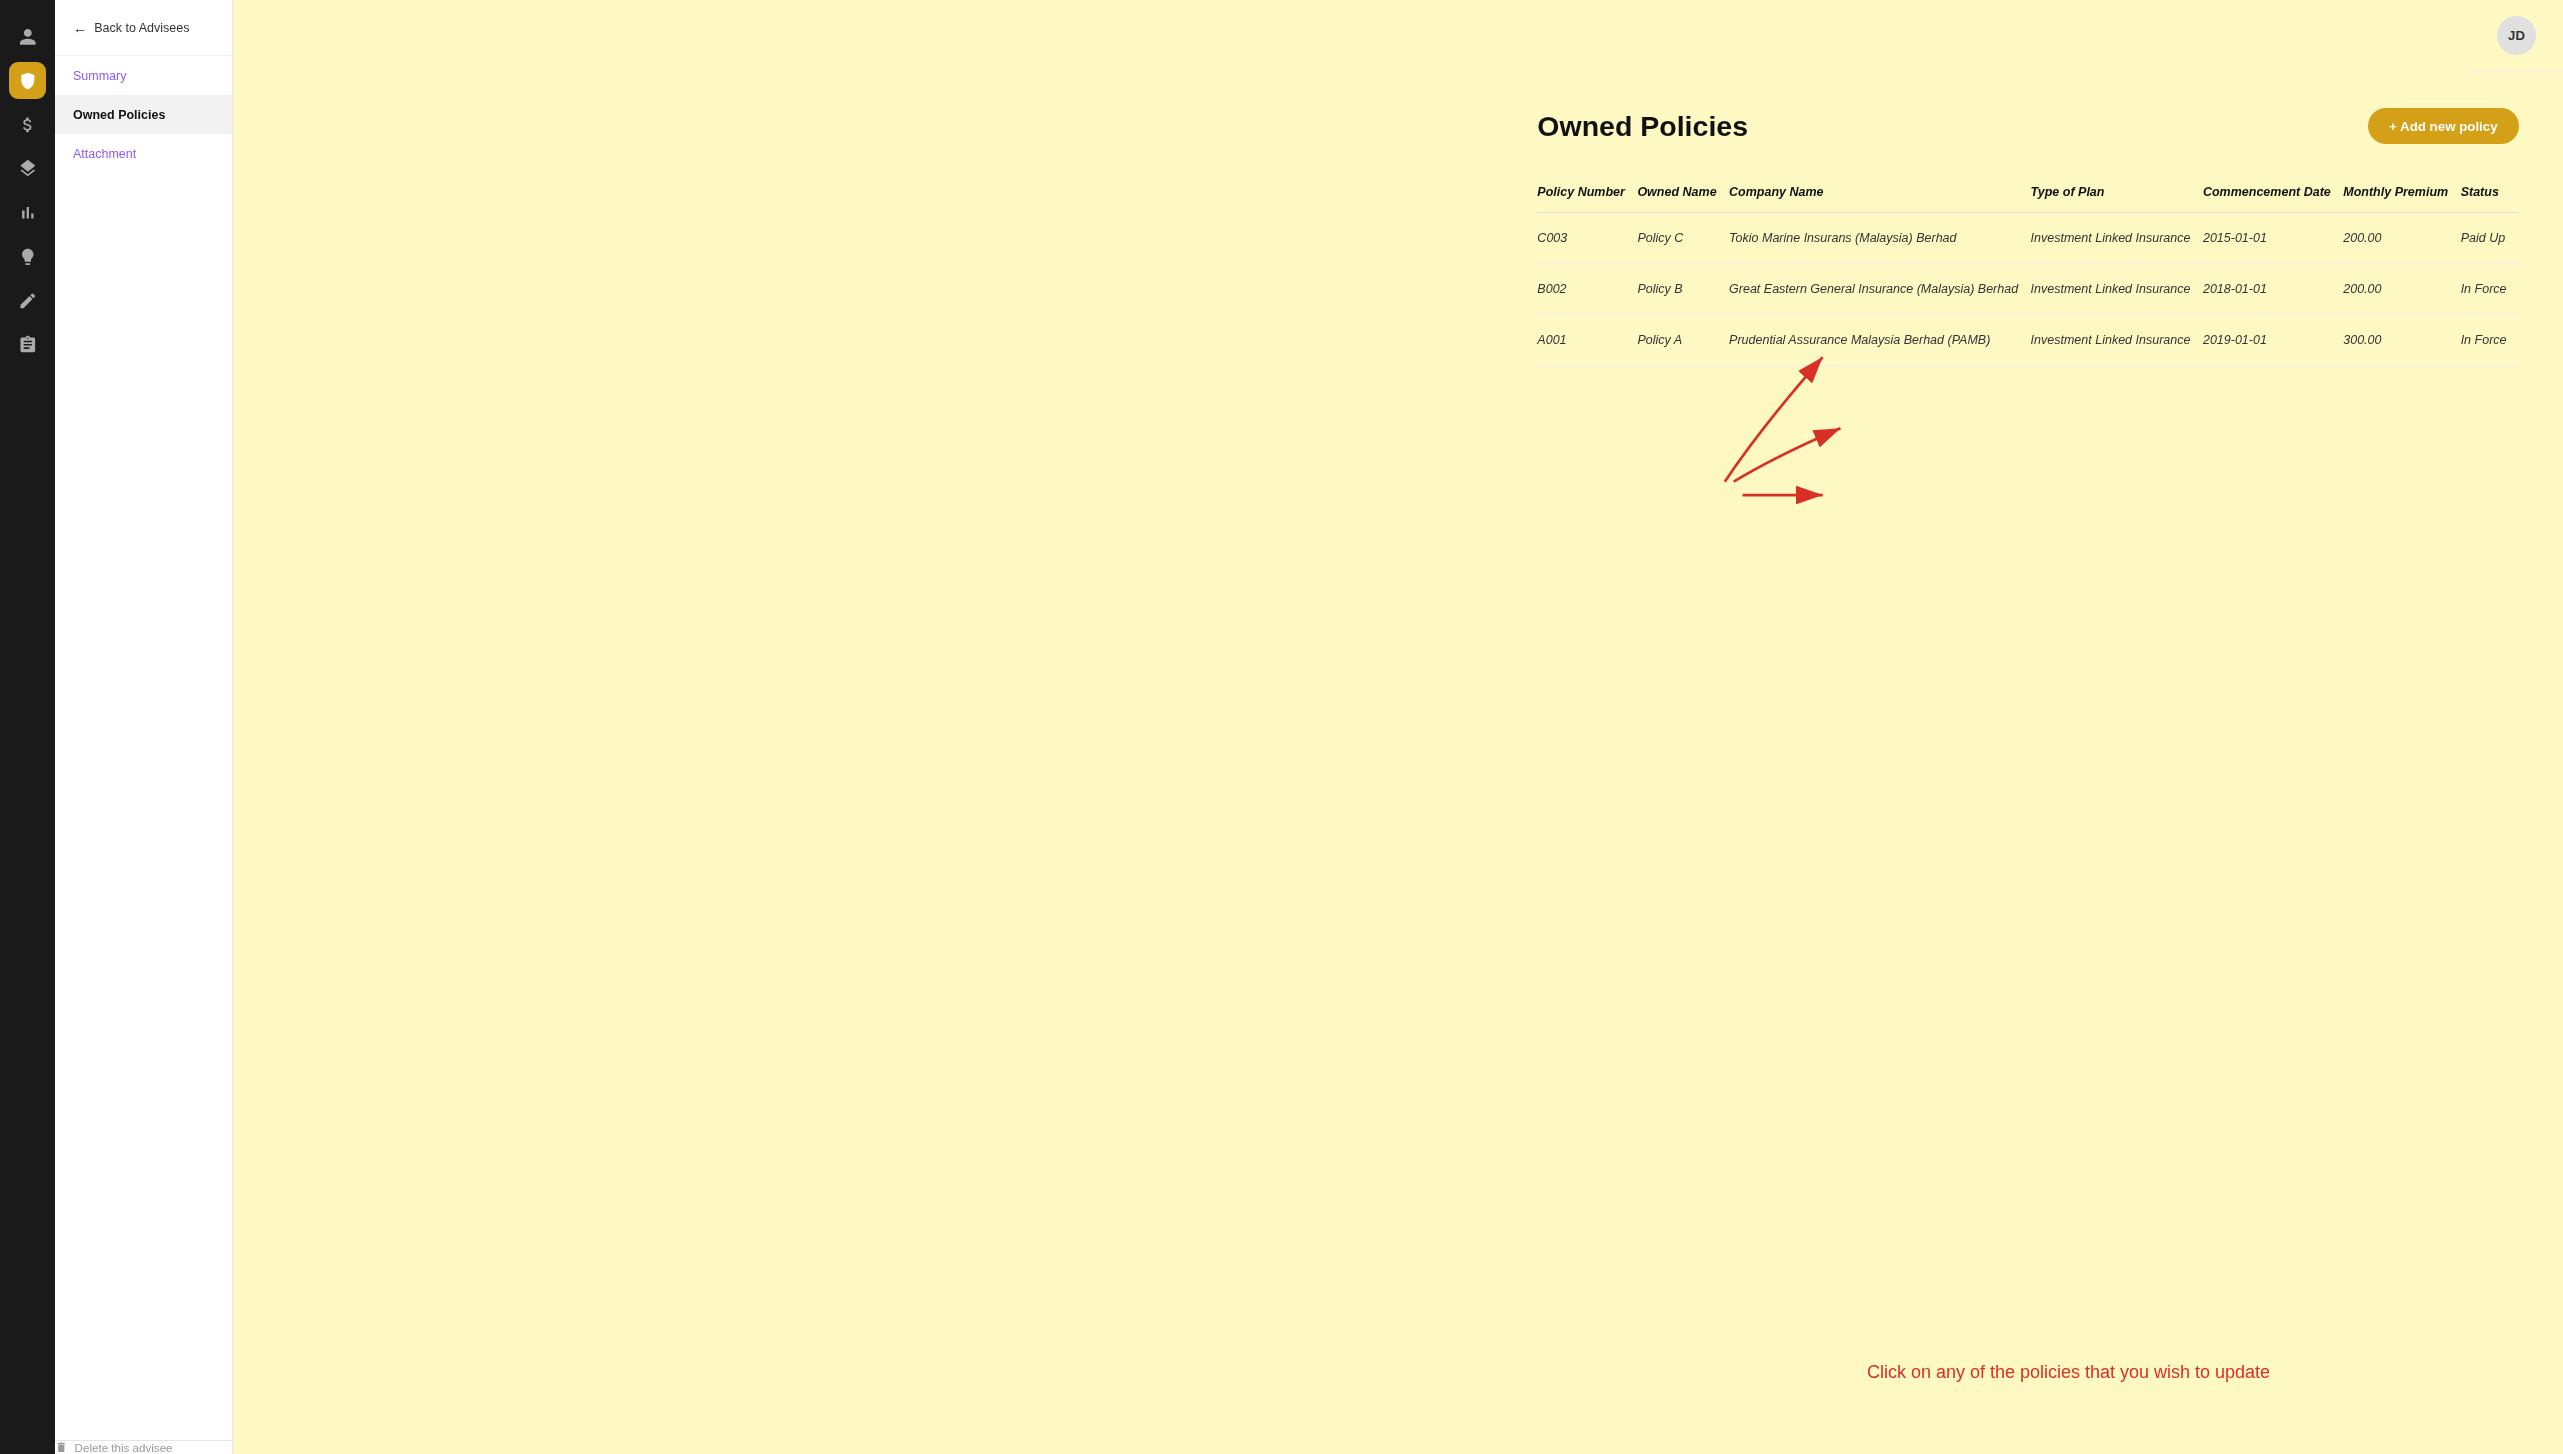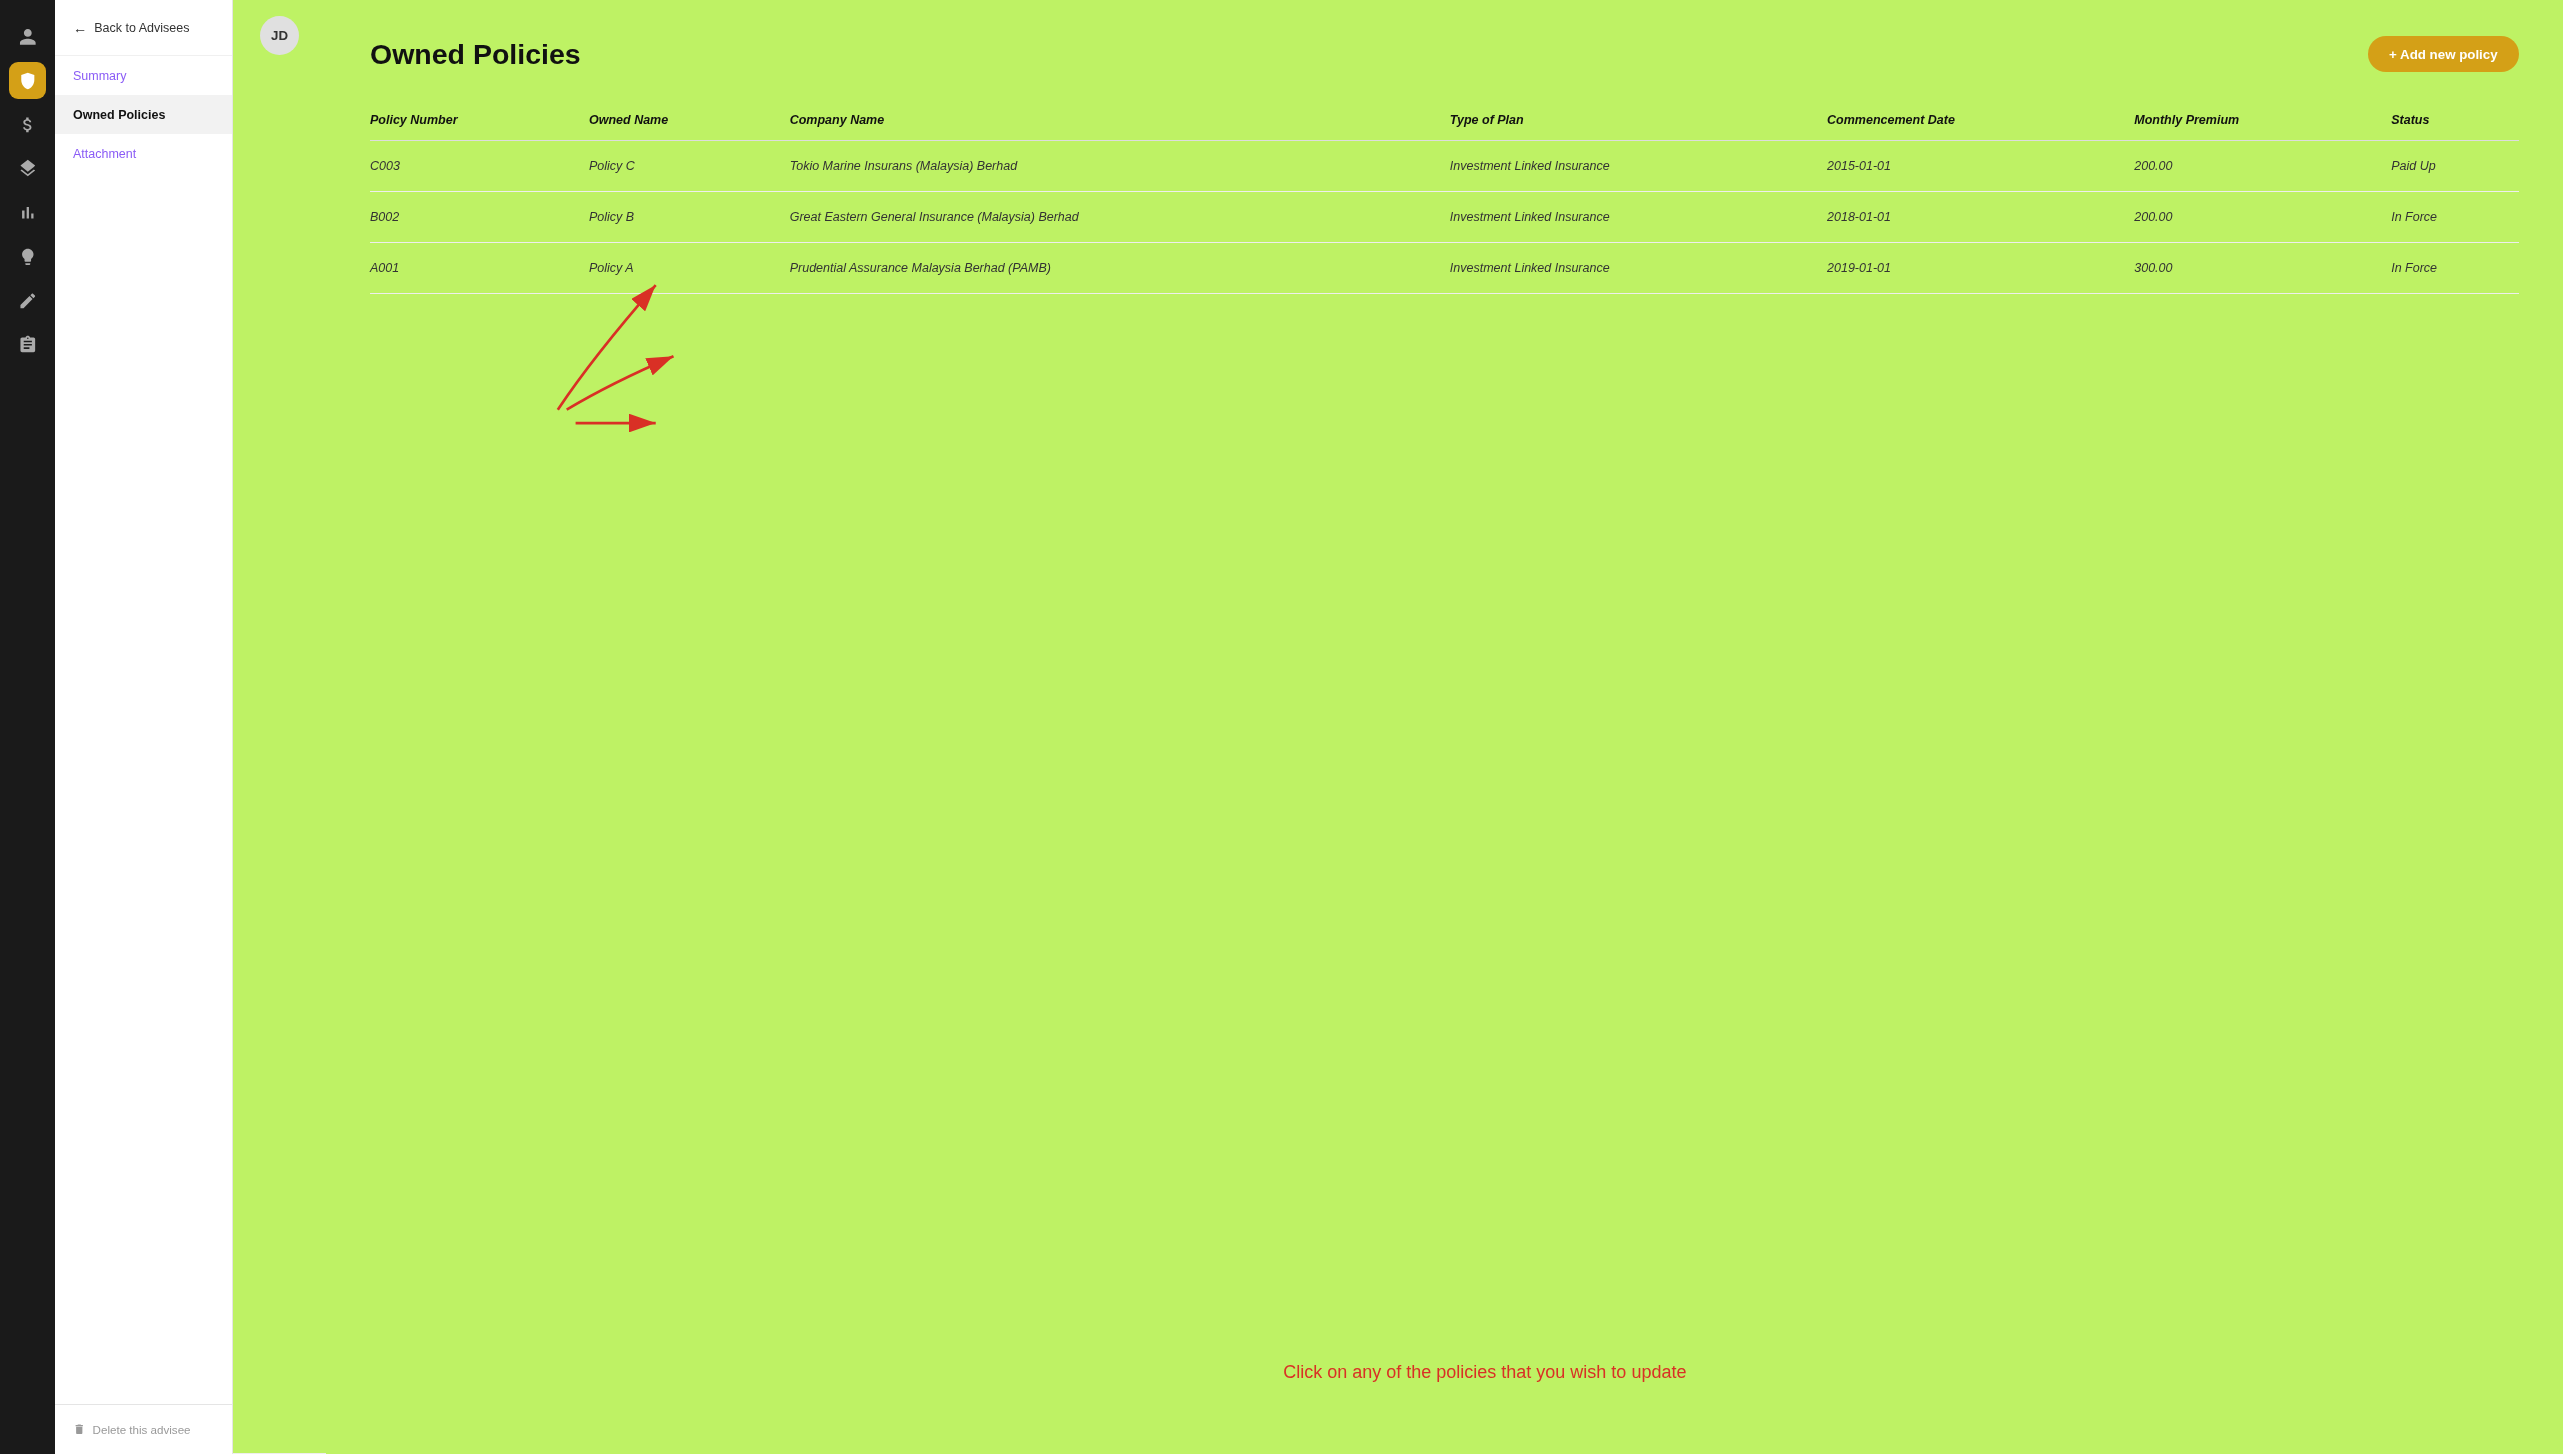--- a/index.html
+++ b/index.html
@@ -61,39 +61,39 @@
       color: #8b5cf6;
       cursor: pointer;
     }
     .sub-nav-item.active {
       font-weight: 700;
       color: #111;
       background: #f2f2f2;
     }
     .sub-sidebar-bottom {
       margin-top: auto;
-      padding: 18px;
       border-top: 0.9px solid #e5e5e5;
     }
     .delete-advisee {
       display: flex;
       align-items: center;
       gap: 7.1px;
       font-size: 11.6px;
       color: #999;
       cursor: pointer;
     }
 
     
     .main-content {
       flex: 1;
-      background: #bef264;
-      display: flex;
-      flex-direction: row;
+      background: #fef9c3;
+      display: flex;
+      flex-direction: column;
       overflow: hidden;
+      align-items: flex-end;
     }
     .top-bar {
       display: flex;
       justify-content: flex-end;
       padding: 16px 27px;
       border-bottom: 0.9px solid #eee;
     }
     .avatar {
       width: 39px;
       height: 39px;

